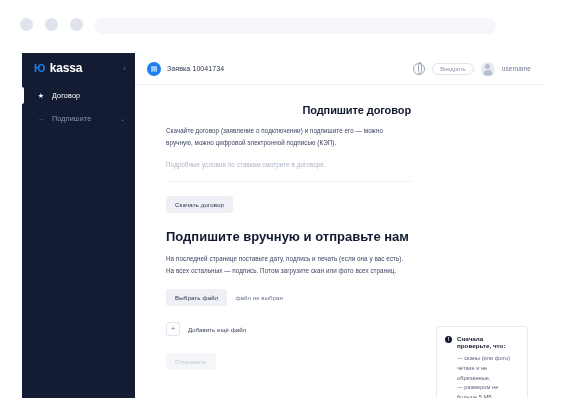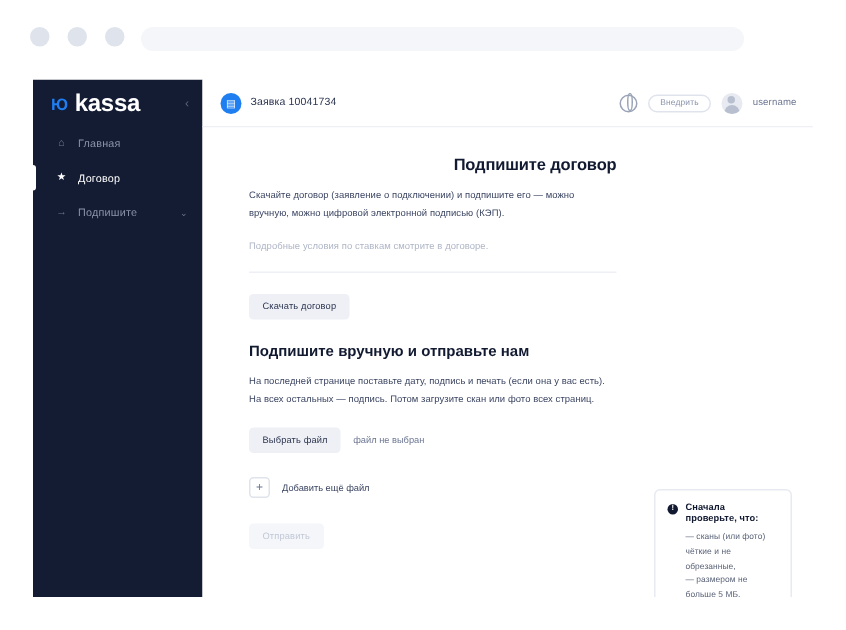--- a/index.html
+++ b/index.html
@@ -69,21 +69,21 @@
     align-items: center;
     gap: 5px;
   }
   .brand-mark {
     font-size: 11px;
     font-weight: bold;
     color: #1f7ef0;
     letter-spacing: -0.5px;
   }
   .brand-name {
-    font-size: 16px;
+    font-size: 12px;
     font-weight: bold;
     color: #ffffff;
     letter-spacing: -0.2px;
   }
   .collapse-btn {
     position: absolute;
     right: 9px; top: 11px;
     font-size: 8px;
     color: #5c6684;
     cursor: pointer;
@@ -254,21 +254,21 @@
     color: #aeb5c6;
     margin-top: 11px;
     letter-spacing: 0.05px;
   }
   .divider {
     height: 1px;
     background: #eef0f5;
     margin-top: 10px;
   }
   .h2 {
-    font-size: 10px;
+    font-size: 13px;
     font-weight: bold;
     color: #121a31;
     margin-top: 16px;
     letter-spacing: 0px;
   }
 
   .btn {
     display: inline-block;
     border: none;
     border-radius: 3px;
@@ -386,24 +386,20 @@
   <div class="app">
 
     <div class="sidebar">
       <div class="brand">
         <span class="brand-mark">Ю</span>
         <span class="brand-name">kassa</span>
       </div>
       <div class="collapse-btn">‹</div>
 
       <div class="nav">
-        <div class="nav-item">
-          <span class="nav-ico">⌂</span>
-          <span class="nav-label">Главная</span>
-        </div>
         <div class="nav-item active">
           <span class="nav-ico">★</span>
           <span class="nav-label">Договор</span>
         </div>
         <div class="nav-item">
           <span class="nav-ico">→</span>
           <span class="nav-label">Подпишите</span>
           <span class="nav-caret">⌄</span>
         </div>
       </div>

